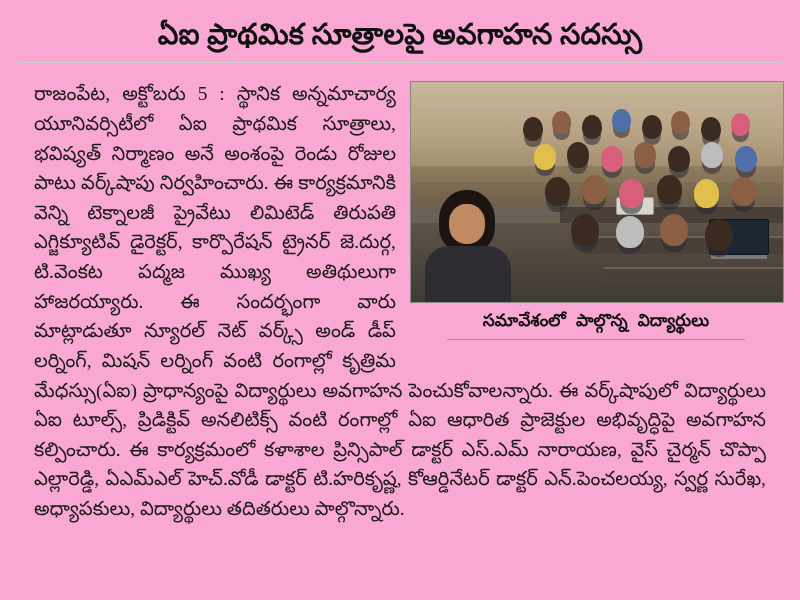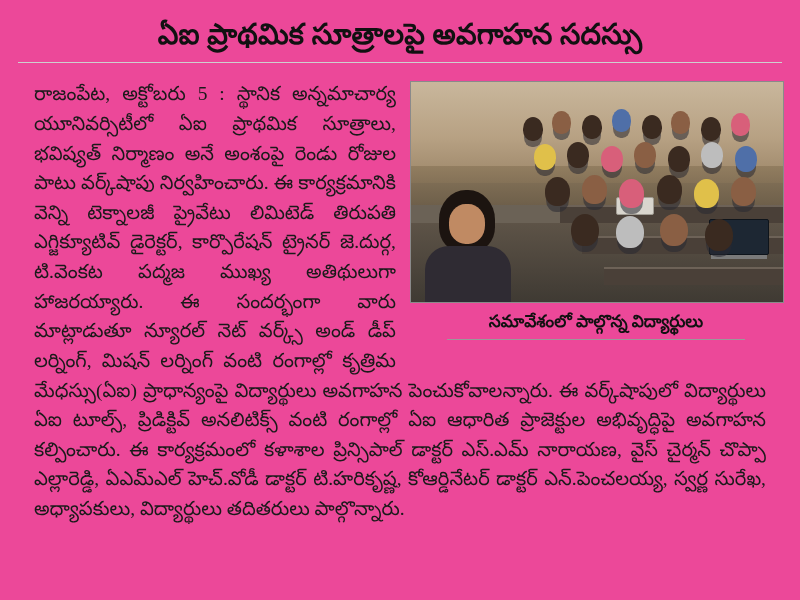--- a/index.html
+++ b/index.html
@@ -10,21 +10,21 @@
     width: 800px;
     height: 600px;
     background: #ffffff;
     font-family: "Liberation Sans", sans-serif;
     overflow: hidden;
   }
   .page {
     position: relative;
     width: 800px;
     height: 600px;
-    background: #ec4899;
+    background: #f9a8d4;
     box-sizing: border-box;
     padding: 10px 18px 8px 18px;
   }
   .headline {
     text-align: center;
     font-family: "Liberation Serif", serif;
     font-weight: bold;
     font-size: 29px;
     line-height: 1.25;
     color: #111111;
@@ -111,21 +111,21 @@
   .wf-face {
     position: absolute; left: 28px; top: 14px; width: 36px; height: 40px;
     background: #c08a63; border-radius: 46%;
   }
   .wf-body {
     position: absolute; left: 4px; top: 56px; width: 86px; height: 60px;
     background: #2f2b33; border-radius: 24px 24px 0 0;
   }
   .caption {
     text-align: center;
-    font-family: Liberation Serif, serif;
+    font-family: Liberation Mono, monospace;
     font-weight: bold;
     font-size: 17px;
     color: #111;
     padding: 6px 0 4px 0;
   }
   .cap-rule {
     height: 1px;
     background: #9a9a9a;
     width: 80%;
     margin: 0 auto;

